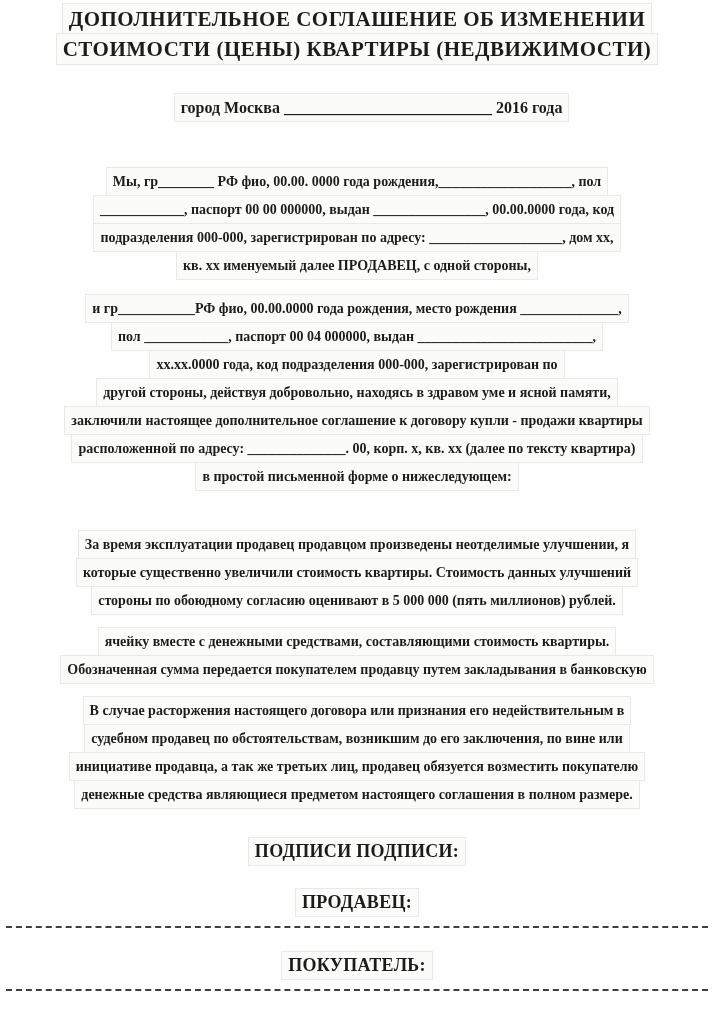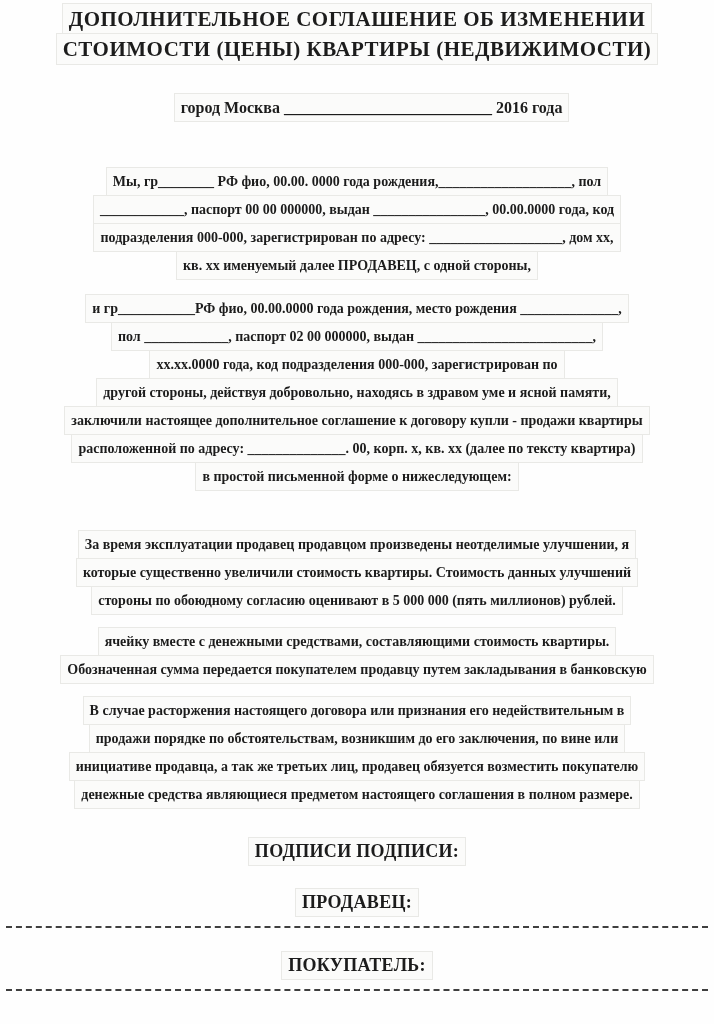--- a/index.html
+++ b/index.html
@@ -93,42 +93,42 @@
 
   <div class="para para-seller">
     <div class="center-row"><span class="scanline">Мы, гр________ РФ фио, 00.00. 0000 года рождения,___________________, пол</span></div>
     <div class="center-row"><span class="scanline">____________, паспорт 00 00 000000, выдан ________________, 00.00.0000 года, код</span></div>
     <div class="center-row"><span class="scanline">подразделения 000-000, зарегистрирован по адресу: ___________________, дом хх,</span></div>
     <div class="center-row"><span class="scanline">кв. хх именуемый далее ПРОДАВЕЦ, с одной стороны,</span></div>
   </div>
 
   <div class="para para-buyer">
     <div class="center-row"><span class="scanline">и гр___________РФ фио, 00.00.0000 года рождения, место рождения ______________,</span></div>
-    <div class="center-row"><span class="scanline">пол ____________, паспорт 02 00 000000, выдан _________________________,</span></div>
+    <div class="center-row"><span class="scanline">пол ____________, паспорт 00 04 000000, выдан _________________________,</span></div>
     <div class="center-row"><span class="scanline">хх.хх.0000 года, код подразделения 000-000, зарегистрирован по</span></div>
     <div class="center-row"><span class="scanline">другой стороны, действуя добровольно, находясь в здравом уме и ясной памяти,</span></div>
     <div class="center-row"><span class="scanline">заключили настоящее дополнительное соглашение к договору купли - продажи квартиры</span></div>
     <div class="center-row"><span class="scanline">расположенной по адресу: ______________. 00, корп. х, кв. хх (далее по тексту квартира)</span></div>
     <div class="center-row"><span class="scanline">в простой письменной форме о нижеследующем:</span></div>
   </div>
 
   <div class="para para-improve">
     <div class="center-row"><span class="scanline">За время эксплуатации продавец продавцом произведены неотделимые улучшении, я</span></div>
     <div class="center-row"><span class="scanline">которые существенно увеличили стоимость квартиры. Стоимость данных улучшений</span></div>
     <div class="center-row"><span class="scanline">стороны по обоюдному согласию оценивают в 5 000 000 (пять миллионов) рублей.</span></div>
   </div>
 
   <div class="para para-payment">
     <div class="center-row"><span class="scanline">ячейку вместе с денежными средствами, составляющими стоимость квартиры.</span></div>
     <div class="center-row"><span class="scanline">Обозначенная сумма передается покупателем продавцу путем закладывания в банковскую</span></div>
   </div>
 
   <div class="para para-termination">
     <div class="center-row"><span class="scanline">В случае расторжения настоящего договора или признания его недействительным в</span></div>
-    <div class="center-row"><span class="scanline">продажи порядке по обстоятельствам, возникшим до его заключения, по вине или</span></div>
+    <div class="center-row"><span class="scanline">судебном продавец по обстоятельствам, возникшим до его заключения, по вине или</span></div>
     <div class="center-row"><span class="scanline">инициативе продавца, а так же третьих лиц, продавец обязуется возместить покупателю</span></div>
     <div class="center-row"><span class="scanline">денежные средства являющиеся предметом настоящего соглашения в полном размере.</span></div>
   </div>
 
   <div class="center-row sig-heading-row">
     <span class="scanline">ПОДПИСИ ПОДПИСИ:</span>
   </div>
 
   <div class="center-row sig-label-row">
     <span class="scanline">ПРОДАВЕЦ:</span>

